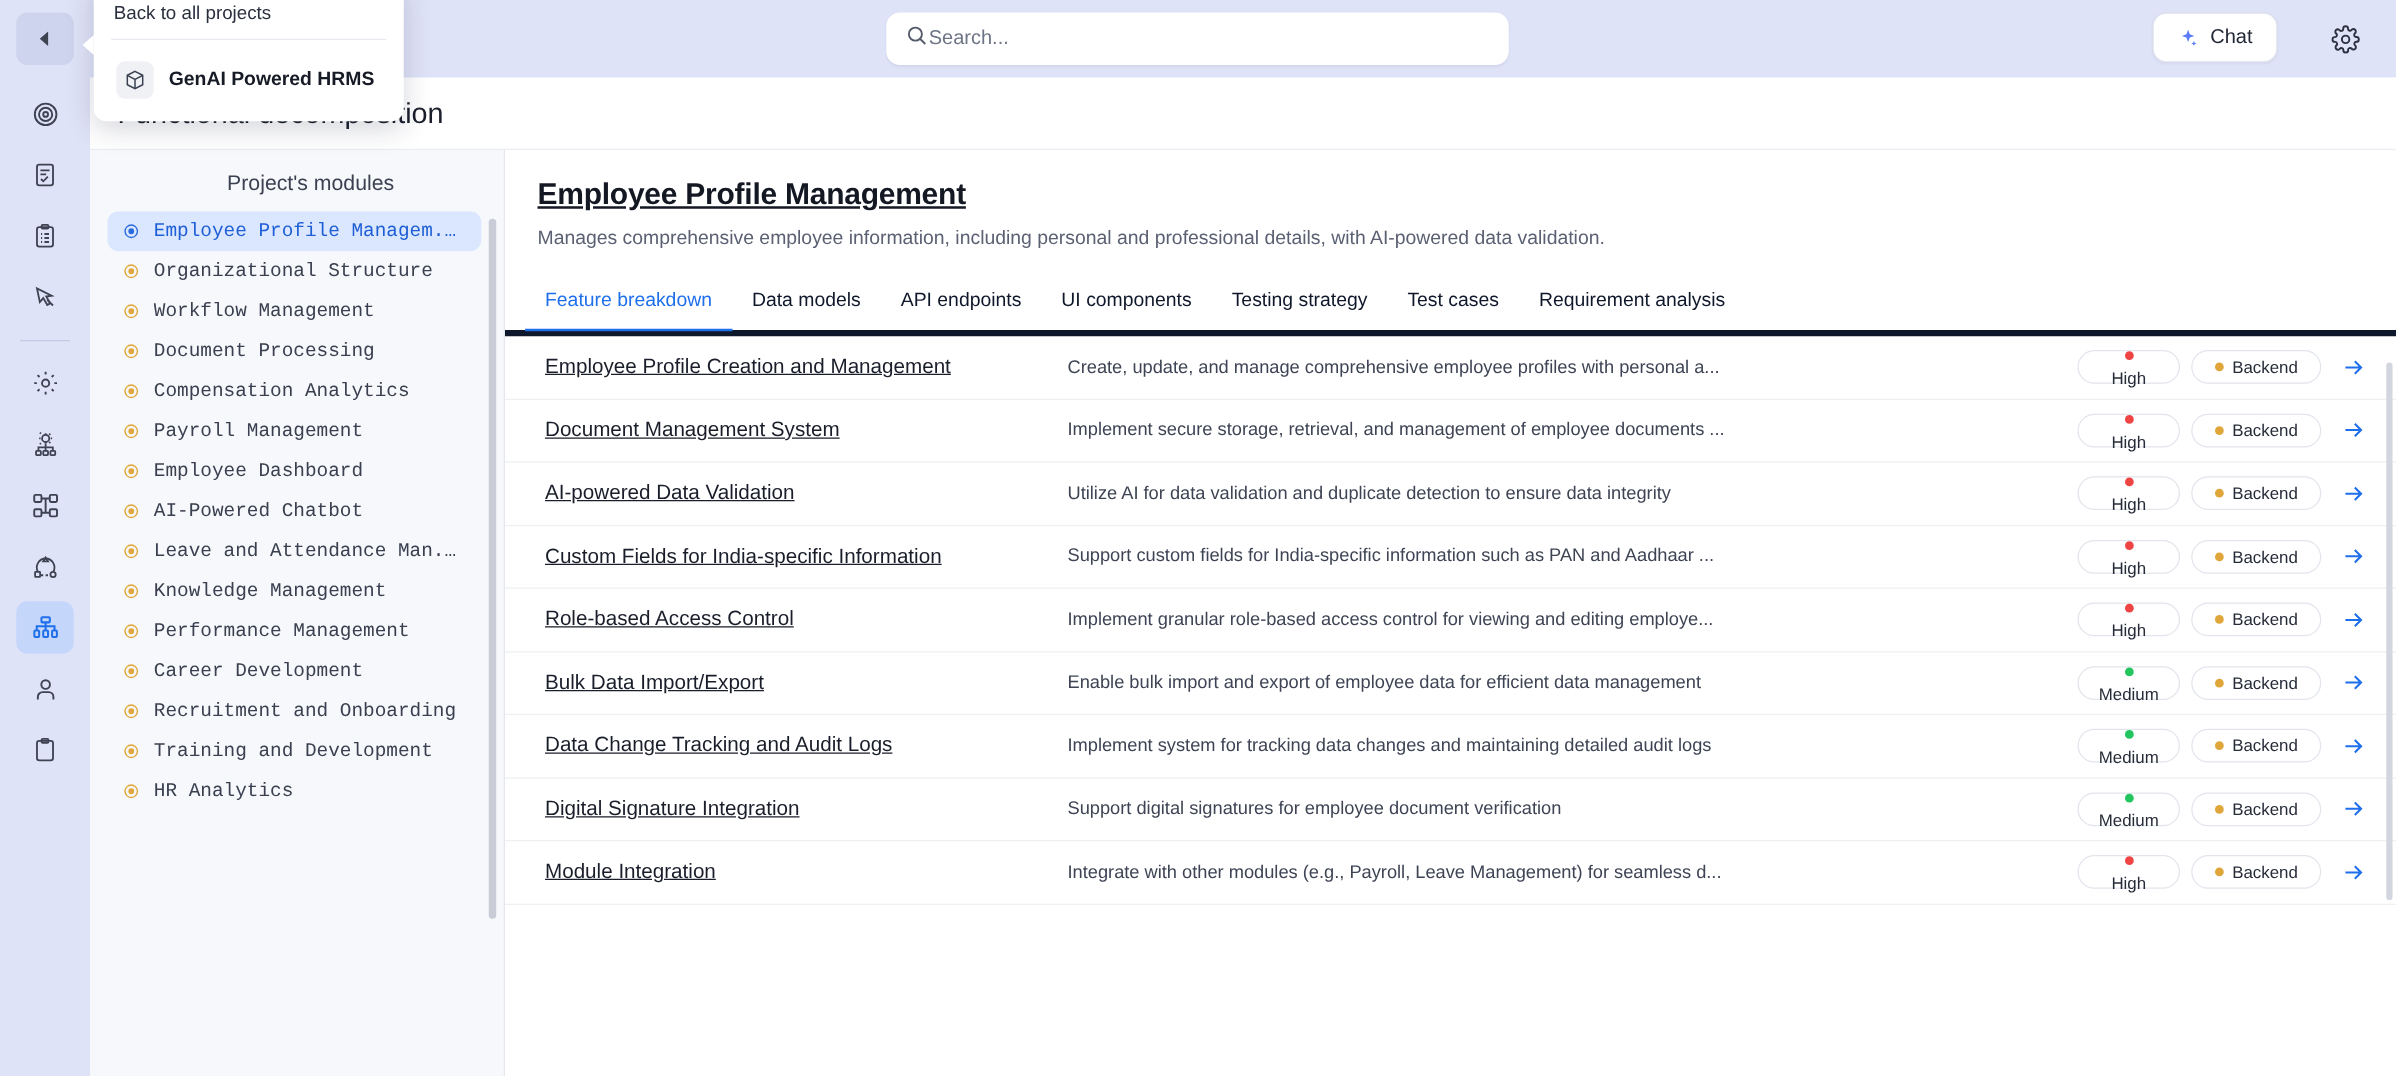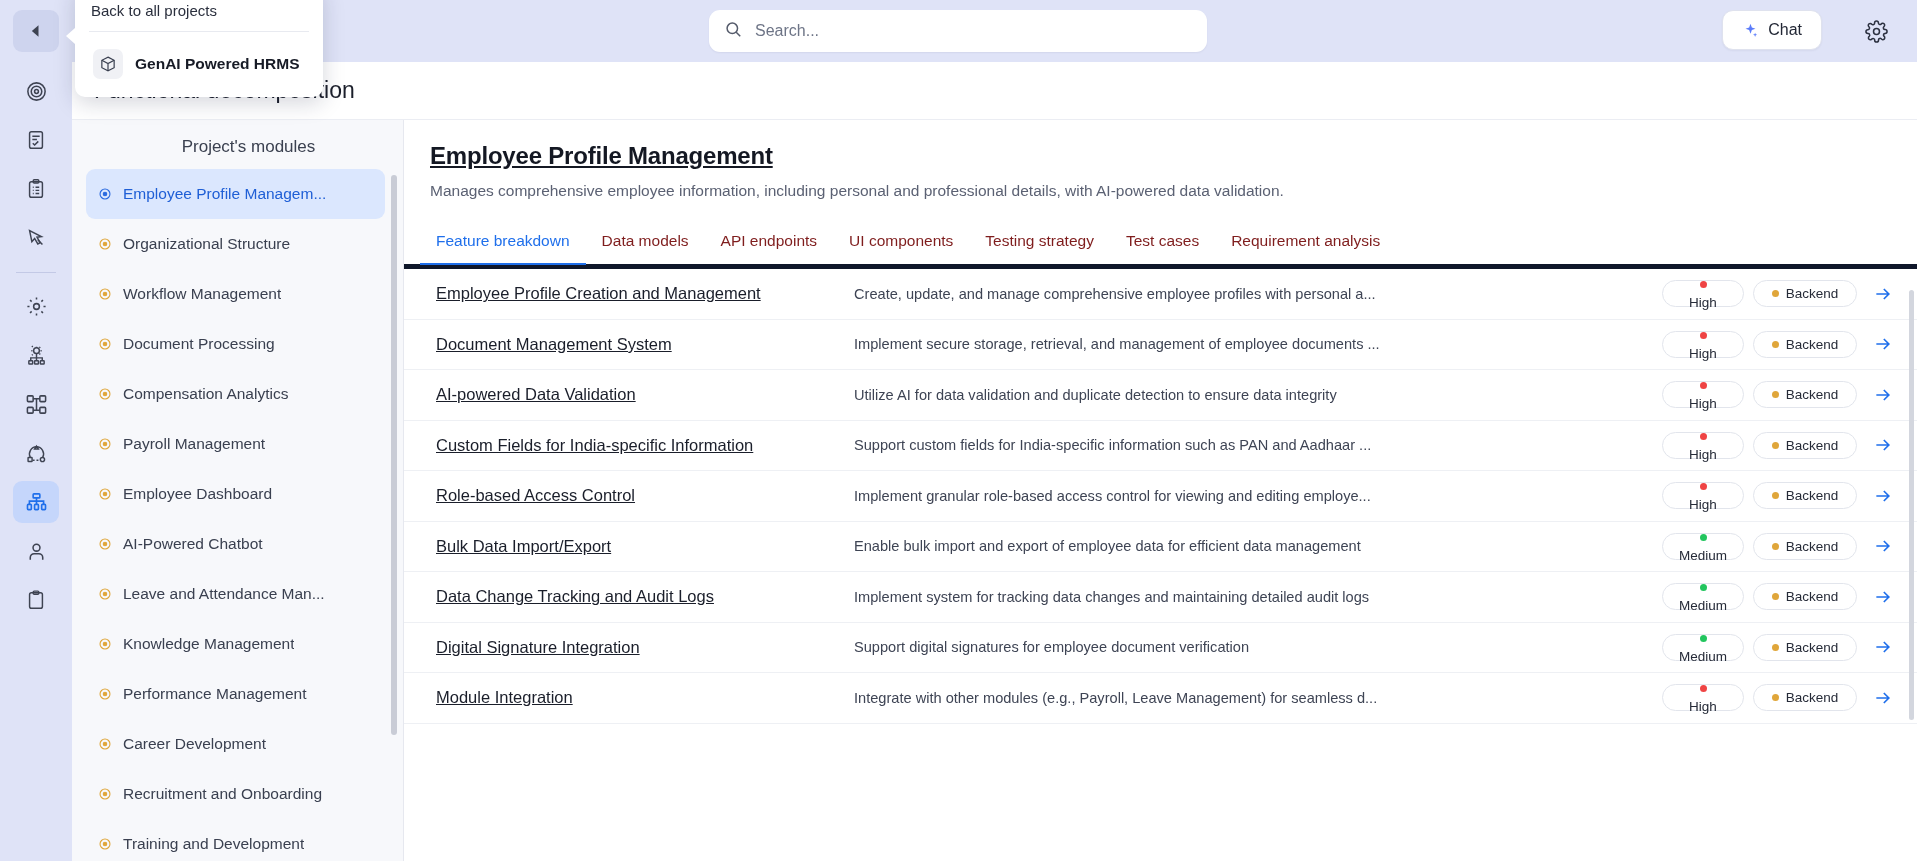--- a/index.html
+++ b/index.html
@@ -38,21 +38,21 @@
   }
   .search-wrap {
     position: absolute; left: 637px; top: 10px; width: 498px; height: 42px;
     background: #fff; border-radius: 11px;
     display: flex; align-items: center; padding: 0 15px;
     box-shadow: 0 1px 2px rgba(20,25,60,.06);
   }
   .search-wrap svg { flex-shrink: 0; color: #555b6b; }
   .search-input {
     border: none; outline: none; background: transparent;
-    margin-left: 12px; font-size: 16px; color: #4d7c0f;
+    font-size: 16px; color: #4d7c0f;
     font-family: "Liberation Sans", sans-serif; width: 100%;
   }
   .search-input::placeholder { color: #6d7486; }
 
   .chat-btn {
     position: absolute; right: 95px; top: 10px; height: 40px;
     background: #fff; border: 1px solid #dfe2ee; border-radius: 11px;
     display: flex; align-items: center; gap: 9px;
     padding: 0 19px; cursor: pointer;
     font-size: 16px; color: #222735;
@@ -83,23 +83,23 @@
     z-index: 1;
     text-align: center;
   }
   .modules-title { font-size: 17px; color: #3b4150; padding: 17px 0 12px 22px; }
   .modules-list {
     flex: 1; overflow: hidden; position: relative;
     padding: 0 18px 0 14px;
   }
   .mod-item {
     display: flex; align-items: center; gap: 11px;
-    height: 50px; padding: 0 12px; border-radius: 9px;
+    height: 32px; padding: 0 12px; border-radius: 9px;
     font-size: 15.5px; color: #3a4050; cursor: pointer;
-    white-space: nowrap; overflow: hidden;
+    white-space: nowrap; overflow: hidden; font-family: Liberation Mono, monospace;
   }
   .mod-item.active { background: #dbe7fe; color: #1f5fd6; }
   .mod-dot { flex-shrink: 0; display: flex; color: #e0a63a; }
   .mod-item.active .mod-dot { color: #2a6ae0; }
   .mod-label { overflow: hidden; text-overflow: ellipsis; }
   .mod-scrollbar {
     position: absolute; right: 6px; top: 6px; width: 6px; height: 560px;
     background: #c9ccd6; border-radius: 3px;
   }
 
@@ -111,21 +111,21 @@
   .main-inner { padding: 22px 0 0 0; }
   .main-title { font-size: 24px; font-weight: 600; color: #141823; padding: 0 26px; letter-spacing: -.2px; text-decoration: underline; }
   .main-sub { font-size: 15.5px; color: #5b6173; padding: 12px 26px 0; }
 
   .tabs {
     display: flex; align-items: flex-end; gap: 0;
     margin-top: 22px; padding: 0 16px;
     border-bottom: 5px solid #0f172a;
   }
   .tab {
-    font-size: 15.5px; color: #7f1d1d; padding: 10px 16px 13px;
+    font-size: 15.5px; color: #0f172a; padding: 10px 16px 13px;
     cursor: pointer; white-space: nowrap; border-bottom: 2.5px solid transparent;
     margin-bottom: -1px;
   }
   .tab.active { color: #1f6feb; border-bottom-color: #1f6feb; font-weight: 400; }
 
   
   .feat-table { width: 100%; }
   .feat-row {
     display: flex; align-items: center;
     height: 50.5px;

